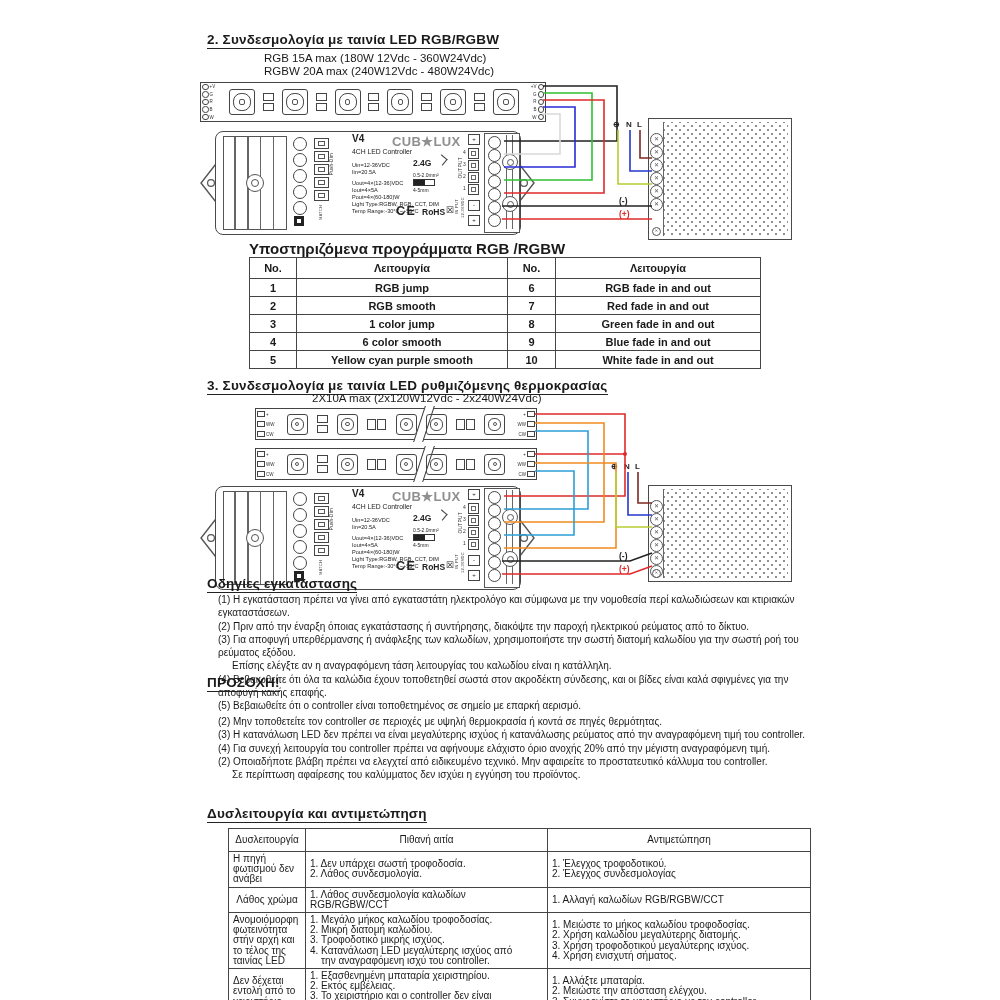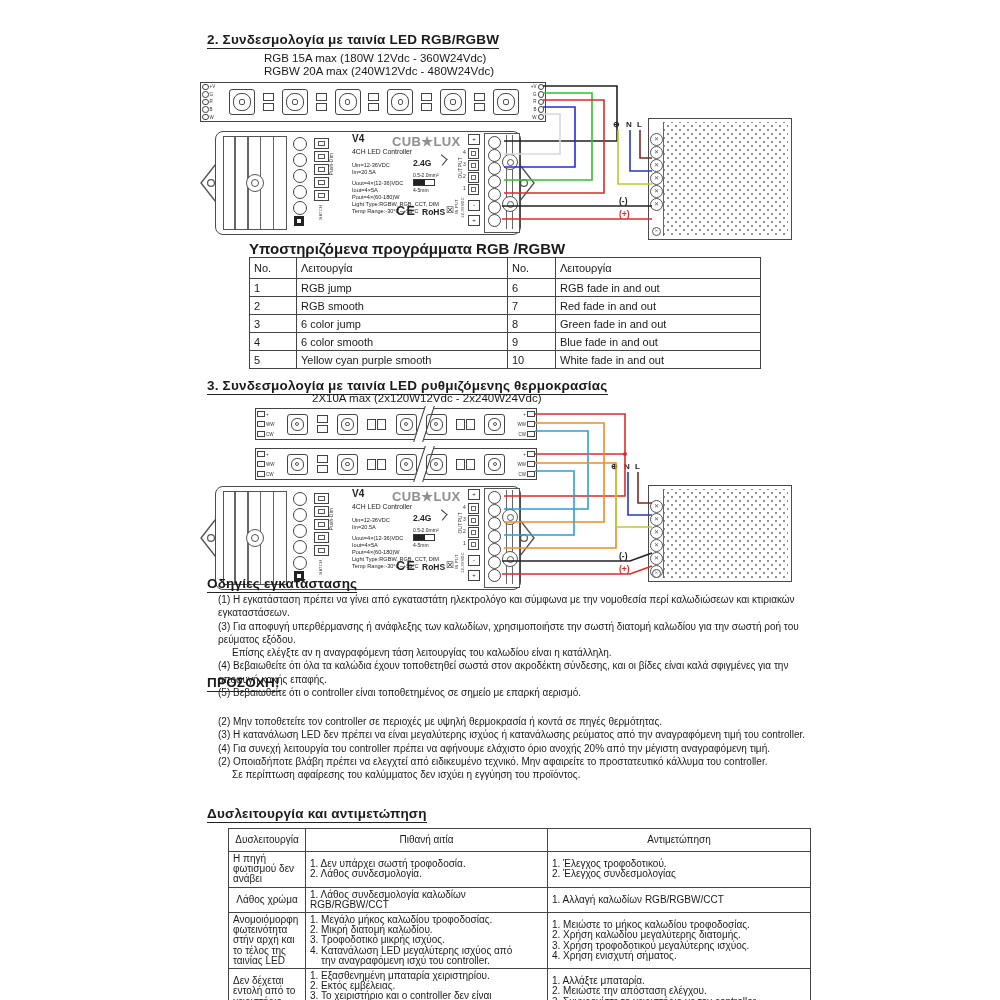--- a/index.html
+++ b/index.html
@@ -6,21 +6,21 @@
   body{width:1000px;height:1000px;background:#fff;position:relative;
        font-family:"Liberation Sans",sans-serif;color:#1a1a1a;overflow:hidden;}
   .abs{position:absolute;}
   .hd{font-size:13.5px;font-weight:bold;border-bottom:1.6px solid #222;padding-bottom:1px;display:inline-block;letter-spacing:.2px;}
   .sub{font-size:11.5px;line-height:13px;}
   .bl{font-size:10px;line-height:13.3px;padding-left:11px;}
   .bl.cont{padding-left:25px;}
   
   table{border-collapse:collapse;table-layout:fixed;}
   .t1{font-size:11px;}
-  .t1 th,.t1 td{border:1.2px solid #444;text-align:left;font-weight:normal;padding:0 4px;}
+  .t1 th,.t1 td{border:1.2px solid #444;text-align:center;font-weight:bold;padding:0 4px;}
   .t1 th{height:20px;} .t1 td{height:17px;}
   .t2{font-size:10px;line-height:10.2px;}
   .t2 th,.t2 td{border:1.2px solid #444;font-weight:normal;vertical-align:middle;padding:2px 4px;}
   .t2 th{text-align:center;height:18px;}
   .t2 td{white-space:pre-line;}
   .t2 td.c1{padding-left:4px;}
   
   .strip{border:1.3px solid #444;background:#fff;display:flex;align-items:center;}
   .pads{display:flex;flex-direction:column;justify-content:space-around;height:100%;padding:1px 1px;}
   .pad{display:flex;align-items:center;gap:1px;font-size:4.5px;line-height:5px;color:#333;}
@@ -287,21 +287,21 @@
         <td>RGB fade in and out</td>
       </tr>
   <tr>
         <td>2</td>
         <td>RGB smooth</td>
         <td>7</td>
         <td>Red fade in and out</td>
       </tr>
   <tr>
         <td>3</td>
-        <td>6 color jump</td>
+        <td>1 color jump</td>
         <td>8</td>
         <td>Green fade in and out</td>
       </tr>
   <tr>
         <td>4</td>
         <td>6 color smooth</td>
         <td>9</td>
         <td>Blue fade in and out</td>
       </tr>
   <tr>
@@ -529,20 +529,21 @@
 </div>
 <div class="abs aclab" style="left:611px;top:462px;">⊕</div>
 <div class="abs aclab" style="left:624px;top:462px;">N</div>
 <div class="abs aclab" style="left:635px;top:462px;">L</div>
 <div class="abs pol" style="left:619px;top:551px;color:#222;">(-)</div>
 <div class="abs pol" style="left:619px;top:564px;color:#e02a2a;">(+)</div>
 
 <div class="abs" style="left:207px;top:574px;text-decoration:underline;"><span class="hd">Οδηγίες εγκατάστασης</span></div>
 <div class="abs" style="left:207px;top:593px;width:600px;">
   <div class="bl">(1) Η εγκατάσταση πρέπει να γίνει από εγκαταστάτη ηλεκτρολόγο και σύμφωνα με την νομοθεσία περί καλωδιώσεων και κτιριακών εγκαταστάσεων.</div>
+  <div class="bl">(2) Πριν από την έναρξη όποιας εγκατάστασης ή συντήρησης, διακόψτε την παροχή ηλεκτρικού ρεύματος από το δίκτυο.</div>
   <div class="bl">(3) Για αποφυγή υπερθέρμανσης ή ανάφλεξης των καλωδίων, χρησιμοποιήστε την σωστή διατομή καλωδίου για την σωστή ροή του ρεύματος  εξόδου.</div>
   <div class="bl cont">Επίσης ελέγξτε αν η αναγραφόμενη τάση λειτουργίας του καλωδίου είναι η κατάλληλη.</div>
   <div class="bl">(4) Βεβαιωθείτε ότι όλα τα καλώδια έχουν τοποθετηθεί σωστά στον ακροδέκτη σύνδεσης, και οι βίδες είναι καλά σφιγμένες για την αποφυγή κακής επαφής.</div>
   <div class="bl">(5) Βεβαιωθείτε ότι ο controller είναι τοποθετημένος σε σημείο με επαρκή αερισμό.</div>
 </div>
 
 <div class="abs" style="left:207px;top:673px;"><span class="hd">ΠΡΟΣΟΧΗ!</span></div>
 <div class="abs" style="left:207px;top:715px;width:600px;">
   <div class="bl">(2) Μην τοποθετείτε τον controller σε περιοχές με υψηλή θερμοκρασία ή κοντά σε πηγές θερμότητας.</div>
   <div class="bl">(3) Η κατανάλωση LED δεν πρέπει να είναι μεγαλύτερης ισχύος ή κατανάλωσης ρεύματος από την αναγραφόμενη τιμή του controller.</div>

